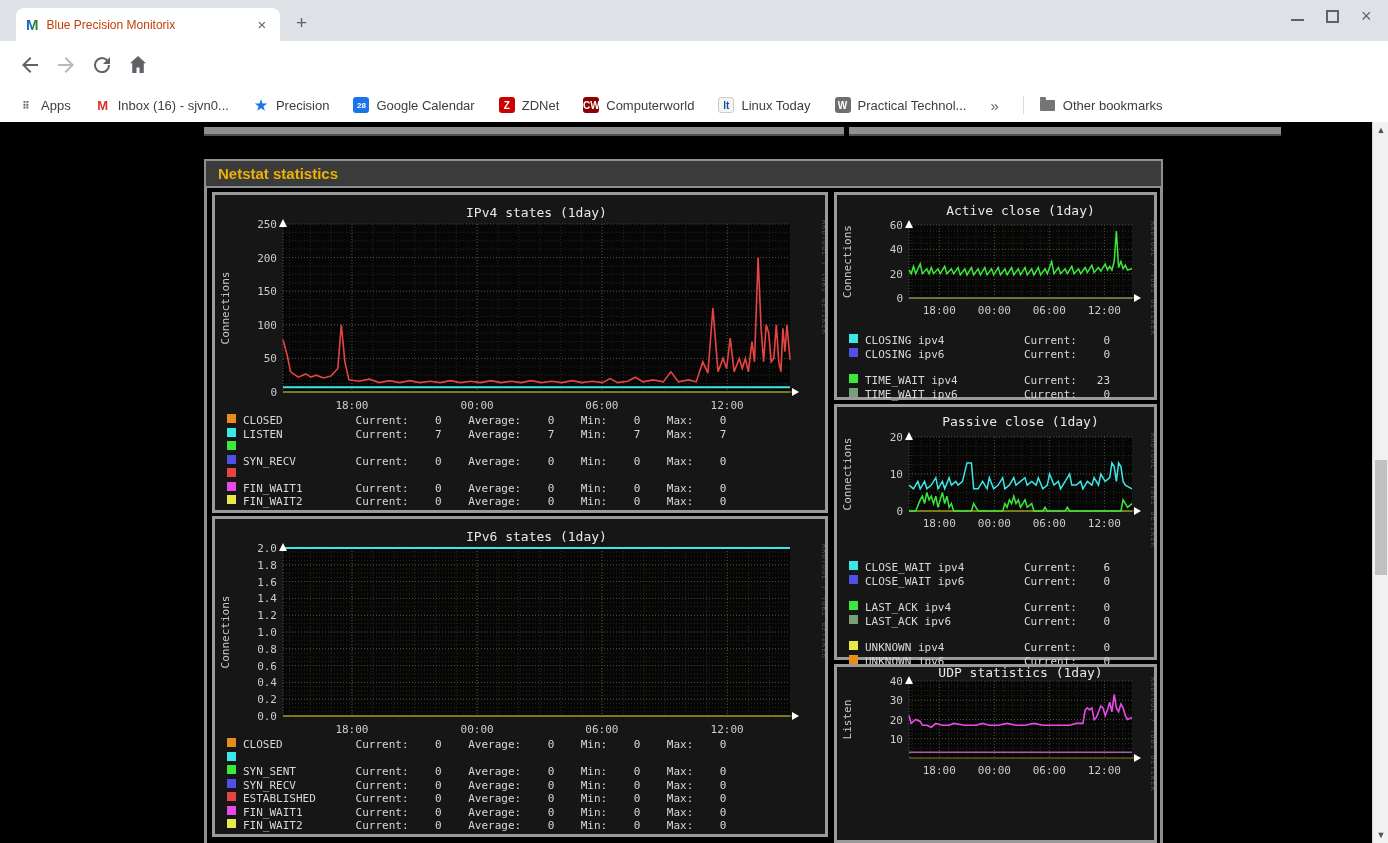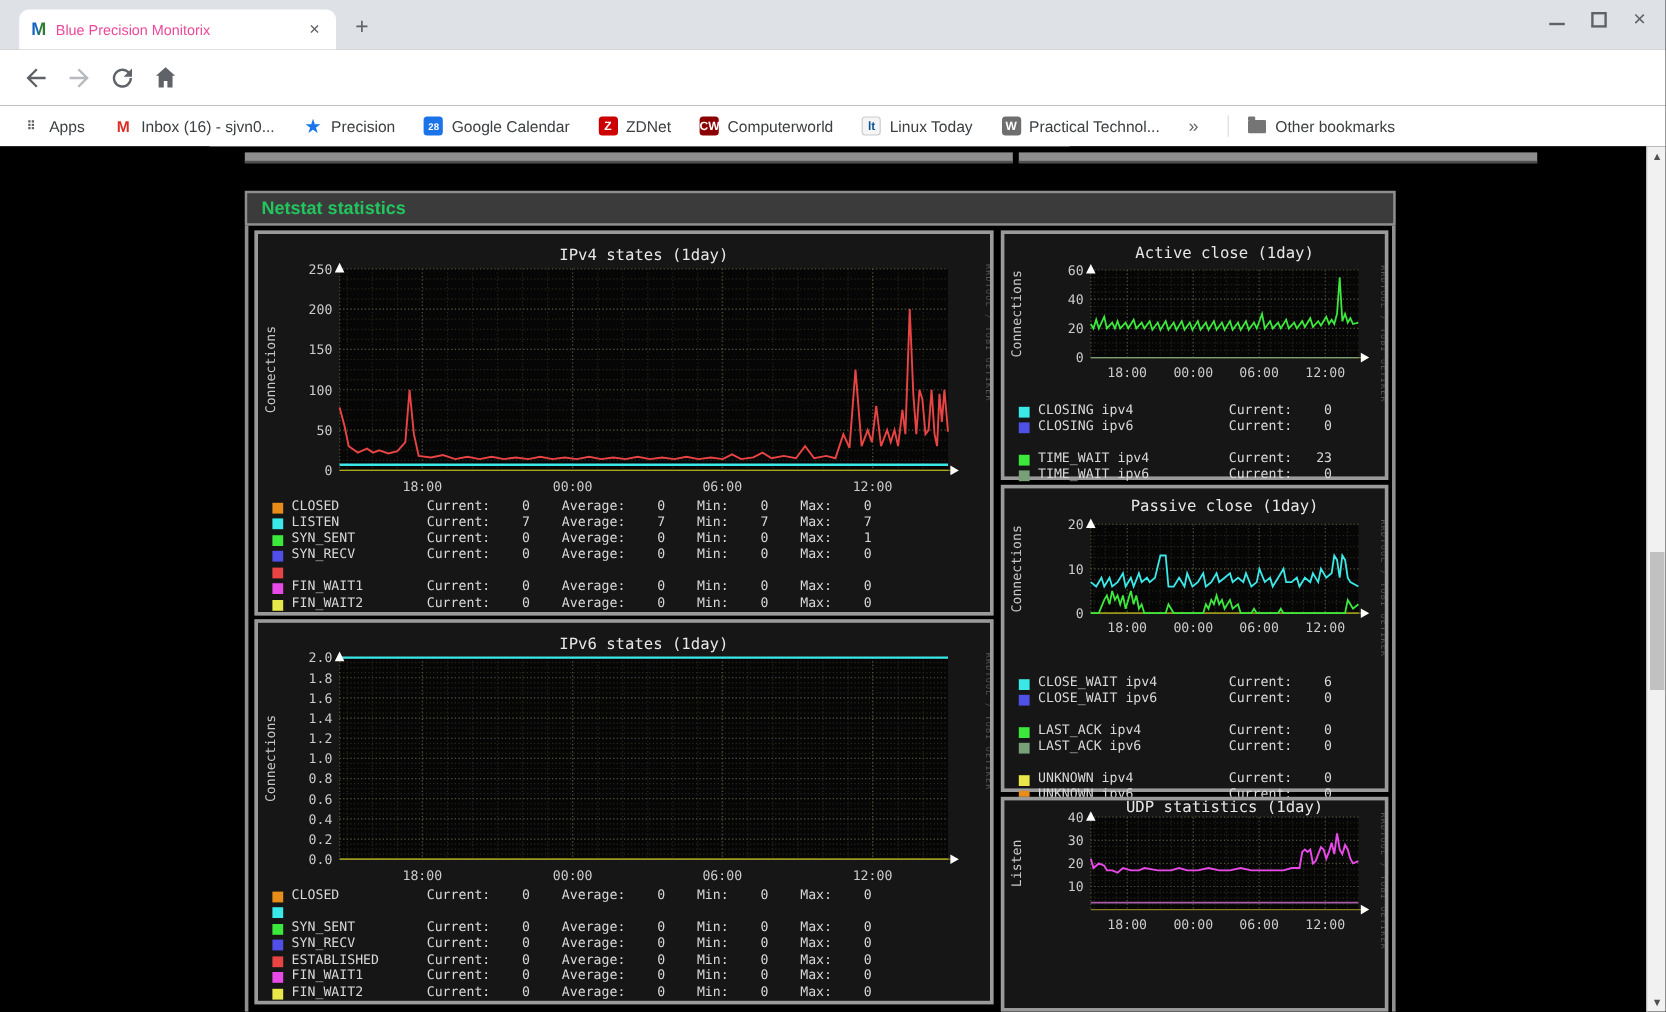--- a/index.html
+++ b/index.html
@@ -3,21 +3,21 @@
 <meta charset="utf-8">
 <style>
   * { margin:0; padding:0; box-sizing:border-box; }
   html,body { width:1388px; height:843px; overflow:hidden; background:#000;
     font-family:"Liberation Sans", sans-serif; }
 
   
   #titlebar { position:absolute; left:0; top:0; width:1388px; height:41px; background:#dee1e6; }
   #tab { position:absolute; left:16px; top:8px; width:264px; height:33px; background:#fff;
     border-radius:8px 8px 0 0; display:flex; align-items:center; padding:0 10px; }
-  #tab-title { font-size:12px; color:#ec4899; white-space:nowrap; overflow:hidden; flex:1; margin:0 8px; }
+  #tab-title { font-size:12px; color:#c2410c; white-space:nowrap; overflow:hidden; flex:1; margin:0 8px; }
   .tab-close { color:#5f6368; font-size:15px; line-height:15px; width:16px; text-align:center; cursor:default; }
   #new-tab { position:absolute; left:296px; top:12px; font-size:19px; color:#5f6368; }
   .win-controls { position:absolute; right:14px; top:10px; display:flex; gap:22px; align-items:center; }
   .win-glyph { width:13px; height:13px; position:relative; }
   #win-min { border-bottom:2px solid #5f6368; height:8px; }
   #win-max { border:2px solid #5f6368; }
   #win-close { color:#5f6368; font-size:18px; line-height:13px; width:13px; }
   #favicon-m { font-weight:bold; font-size:15px;
     background:linear-gradient(90deg,#1565c0 45%,#2e7d32 55%); -webkit-background-clip:text;
     background-clip:text; color:transparent; }
@@ -46,28 +46,28 @@
   .bm-sep { width:1px; height:18px; background:#dadce0; margin-right:16px; }
   .folder { width:15px; height:11px; background:#757575; border-radius:1px; position:relative; }
   .folder:before { content:""; position:absolute; left:0; top:-3px; width:6px; height:3px; background:#757575;
     border-radius:1px 1px 0 0; }
 
   
   #content { position:absolute; left:0; top:122px; width:1372px; height:721px; background:#000; }
   .prev-bar { position:absolute; top:5px; height:9px; background:#8f8f8f; border-bottom:2px solid #4f4f4f; }
   #section-header { position:absolute; left:204px; top:37px; width:959px; height:29px; background:#3b3b3b;
     border:2px solid #8f8f8f; display:flex; align-items:center; }
-  #section-title { color:#22c55e; font-weight:bold; font-size:15px; padding-left:12px; }
+  #section-title { color:#eab308; font-weight:bold; font-size:15px; padding-left:12px; }
   #section-body { position:absolute; left:204px; top:66px; width:959px; height:655px;
     border-left:3px solid #8f8f8f; border-right:3px solid #8f8f8f; }
 
   .panel { position:absolute; background:#161616; border:3px solid #9a9a9a; }
   .panel svg { position:absolute; left:0; top:0; }
   .legend { position:absolute; font-family:"DejaVu Sans Mono", monospace; font-size:11px; color:#d8d8d8; }
-  .lrow { display:flex; align-items:flex-end; height:13.5px; white-space:pre; }
+  .lrow { display:flex; align-items:flex-start; height:13.5px; white-space:pre; }
   .lrow.gap { margin-top:13px; }
   .sw { width:9px; height:9px; margin-right:7px; flex:0 0 auto; }
 
   
   #scrollbar { position:absolute; right:0; top:122px; width:16px; height:721px; background:#f1f1f1;
     border-left:1px solid #d8d8d8; }
   .sb-arrow { position:absolute; left:0; width:16px; height:16px; color:#505050; font-size:9px;
     text-align:center; line-height:16px; }
   #sb-thumb { position:absolute; left:2px; top:338px; width:12px; height:115px; background:#c1c1c1; }
 </style>
@@ -309,21 +309,21 @@
           <polyline points="68.0,192.3 575.0,192.3" fill="none" stroke="#3ae8e8" stroke-width="2"></polyline>
           <polygon points="64,32 72,32 68,24" fill="#fff"></polygon>
           <polygon points="577,193 577,201 584,197" fill="#fff"></polygon>
           <text x="321.5" y="22" fill="#e8e8e8" font-size="13px" text-anchor="middle" font-family="DejaVu Sans Mono, monospace">IPv4 states  (1day)</text>
           <text x="0" y="0" fill="#c8c8c8" font-size="11px" text-anchor="middle" font-family="DejaVu Sans Mono, monospace" transform="translate(14,113) rotate(-90)">Connections</text>
           <text x="0" y="0" fill="#555555" font-size="7px" letter-spacing="1" font-family="DejaVu Sans Mono, monospace" transform="translate(607,25) rotate(90)">RRDTOOL / TOBI OETIKER</text>
         </svg>
         <div class="legend" style="left: 12px; top: 219px; width: 594px;">
           <div class="lrow"><span class="sw" style="background: rgb(232, 140, 26);"></span><span>CLOSED           Current:    0    Average:    0    Min:    0    Max:    0</span></div>
           <div class="lrow"><span class="sw" style="background: rgb(58, 232, 232);"></span><span>LISTEN           Current:    7    Average:    7    Min:    7    Max:    7</span></div>
-          <div class="lrow"><span class="sw" style="background: rgb(60, 232, 60);"></span><span>SYN_SENT         Current:    0    Average:    0    Min:    0    Max:    1</span></div>
+          <div class="lrow"><span class="sw" style="background: rgb(60, 232, 60);"></span></div>
           <div class="lrow"><span class="sw" style="background: rgb(80, 80, 232);"></span><span>SYN_RECV         Current:    0    Average:    0    Min:    0    Max:    0</span></div>
           <div class="lrow"><span class="sw" style="background: rgb(232, 68, 68);"></span></div>
           <div class="lrow"><span class="sw" style="background: rgb(232, 74, 232);"></span><span>FIN_WAIT1        Current:    0    Average:    0    Min:    0    Max:    0</span></div>
           <div class="lrow"><span class="sw" style="background: rgb(232, 232, 74);"></span><span>FIN_WAIT2        Current:    0    Average:    0    Min:    0    Max:    0</span></div>
         </div>
       </div>
       <div class="panel" style="left: 212px; top: 394px; width: 616px; height: 321px;">
         <svg width="610" height="315" viewBox="0 0 610 315">
           <rect x="68" y="29" width="507" height="168" fill="#060606"></rect>
           <line x1="68" y1="192.8" x2="575" y2="192.8" stroke="#28281c" stroke-dasharray="1 2"></line>

